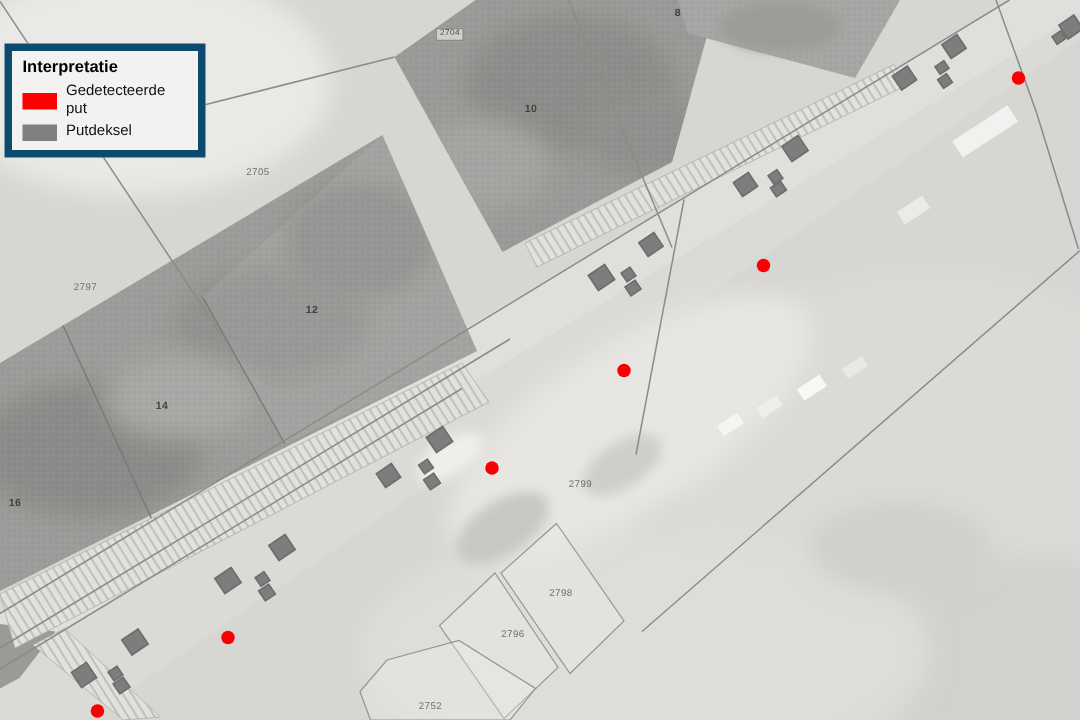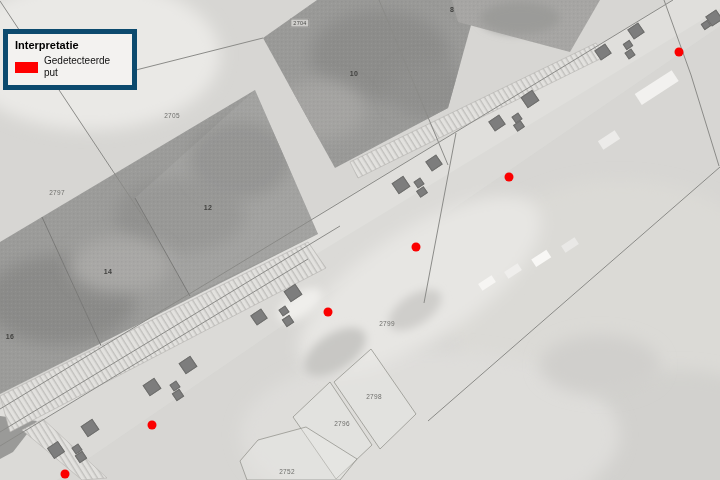--- a/index.html
+++ b/index.html
@@ -182,16 +182,20 @@
       <div class="maplabel pnum" style="left: 287px; top: 471px;">2752</div>
     </div>
 
   <div id="legend">
     <div class="title">Interpretatie</div>
     <div id="legend-rows">
         <div class="legend-row">
           <span class="legend-swatch" style="background: rgb(255, 0, 0);"></span>
           <span class="legend-label">Gedetecteerde put</span>
         </div>
+        <div class="legend-row">
+          <span class="legend-swatch" style="background: rgb(128, 128, 128);"></span>
+          <span class="legend-label">Putdeksel</span>
+        </div>
       </div>
   </div>
 
 </div>
 
 </body></html>

